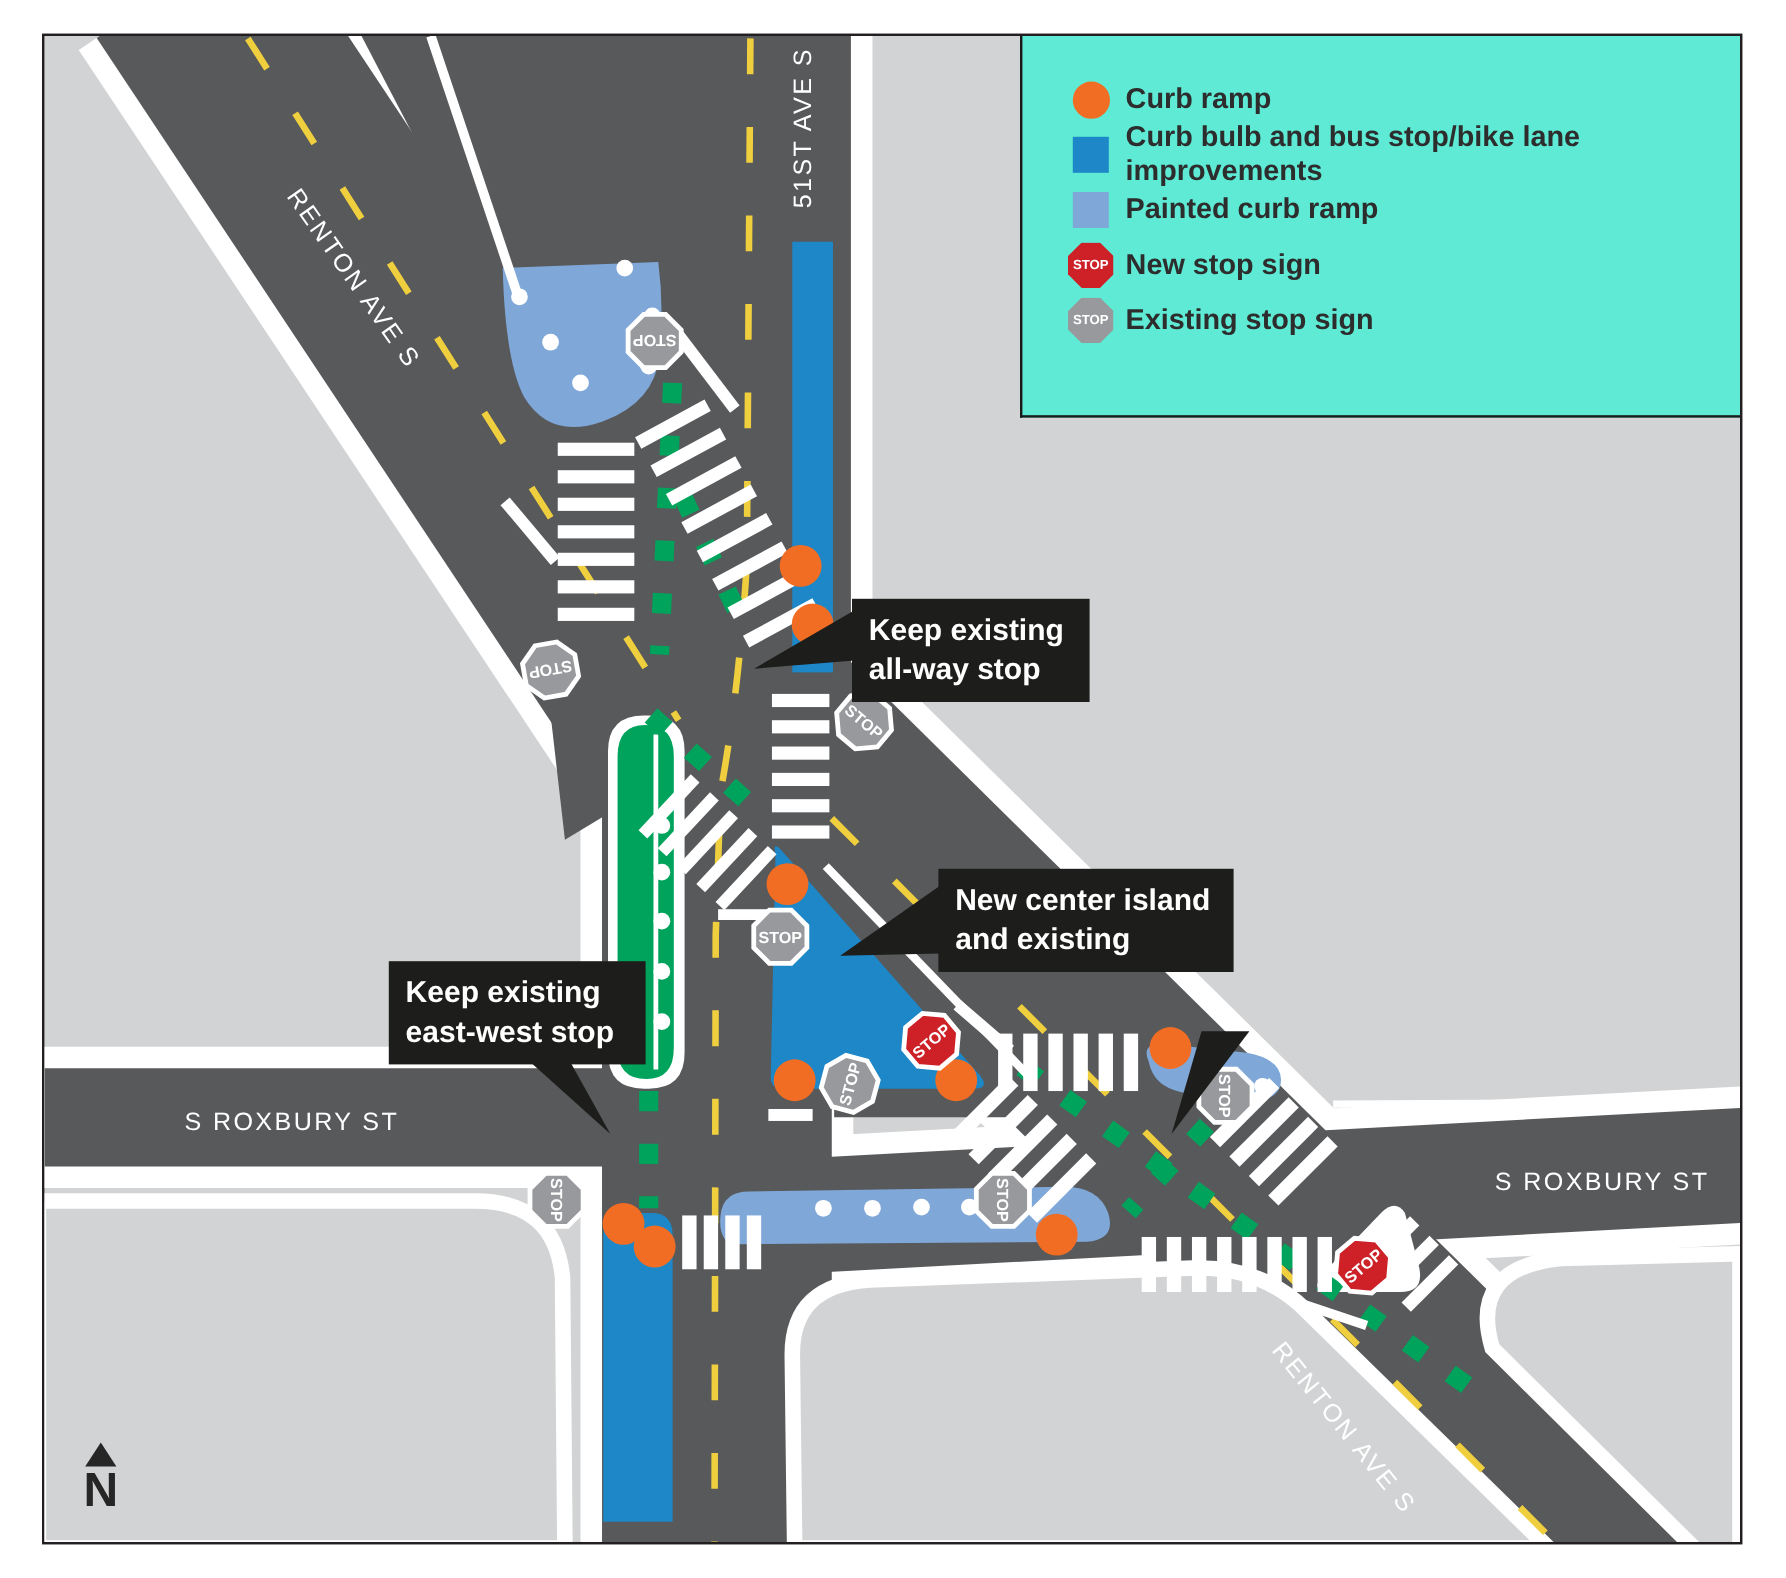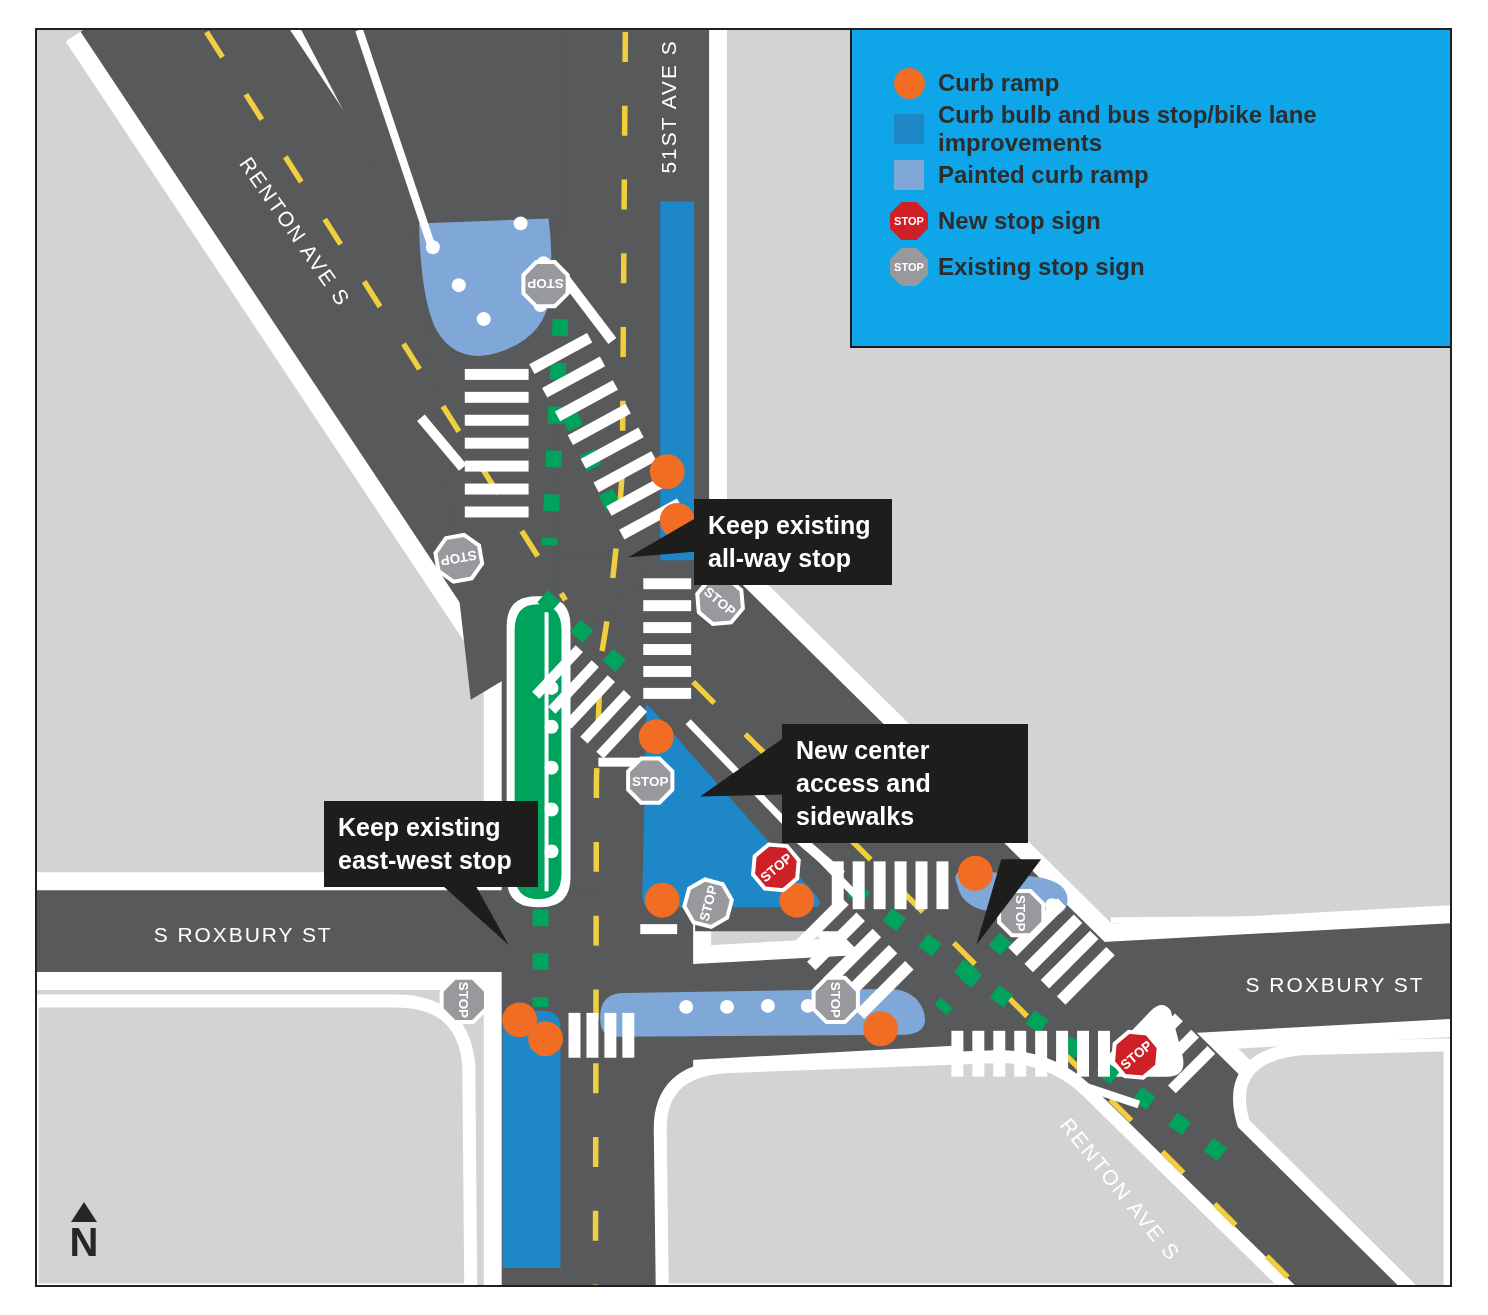--- a/index.html
+++ b/index.html
@@ -5,32 +5,32 @@
   html,body{margin:0;padding:0;background:#fff;}
   .page{position:relative;width:1488px;height:1315px;background:#fff;overflow:hidden;
         font-family:"Liberation Sans",sans-serif;}
   .map{position:absolute;left:35px;top:28px;width:1417px;height:1259px;
        background:#d2d3d4;border:2px solid #231f20;box-sizing:border-box;overflow:hidden;}
   .map svg{position:absolute;left:0;top:0;width:100%;height:100%;}
 
   
   .callout{position:absolute;background:#1d1d1b;color:#fff;font-weight:700;
            font-size:25px;line-height:1.32;padding:10px 14px;z-index:30;}
-  .co1{left:657px;top:469px;width:170px;}
+  .co1{left:673px;top:469px;width:170px;}
   .co2{left:745px;top:694px;width:218px;}
   .co3{left:287px;top:771px;width:186px;}
   .co4{left:960px;top:786px;white-space:nowrap;}
 
   
   .note{position:absolute;color:#3a3a39;font-weight:700;font-size:25px;line-height:1.3;z-index:25;}
   .note-nw{left:143px;top:482px;width:240px;}
   .note-s{left:689px;top:1140px;width:240px;}
 
   
-  .legend{position:absolute;top:0;right:0;width:600px;height:318px;background:#0ea5e9;
+  .legend{position:absolute;top:0;right:0;width:600px;height:318px;background:#5eead4;
           border-left:2px solid #1a1a1a;border-bottom:2px solid #1a1a1a;z-index:40;
           padding:30px 0 0 28px;box-sizing:border-box;}
   .lrow{display:flex;align-items:center;height:46px;}
   .lico{width:58px;display:flex;justify-content:center;flex:0 0 58px;}
   .llab{color:#2d2d2d;font-weight:700;font-size:24px;}
   .ic-circle{width:31px;height:31px;border-radius:50%;background:#f26d24;}
   .ic-blue{width:30px;height:30px;background:#1d87c8;}
   .ic-lblue{width:30px;height:30px;background:#7fa8d8;}
   .ic-green{width:30px;height:30px;background:#00a35b;}
   .ic-oct{width:38px;height:38px;display:flex;align-items:center;justify-content:center;
@@ -309,21 +309,21 @@
 
     <g fill="#1d1d1b">
       <polygon points="712,508 712,550 628,557"></polygon>
       <polygon points="784,738 784,795 700,797"></polygon>
       <polygon points="428,874 468,874 508,946"></polygon>
       <polygon points="1002,860 1042,860 977,946"></polygon>
     </g>
   </svg>
 
   <div class="callout co1">Keep existing all-way stop</div>
-  <div class="callout co2">New center access and sidewalks</div>
+  <div class="callout co2">New center island and existing</div>
   <div class="callout co3">Keep existing east-west stop</div>
 
 
   <div class="compass">
     <div class="tri"></div>
     <div class="n">N</div>
   </div>
 
   <div class="legend">
     <div class="lrow">

